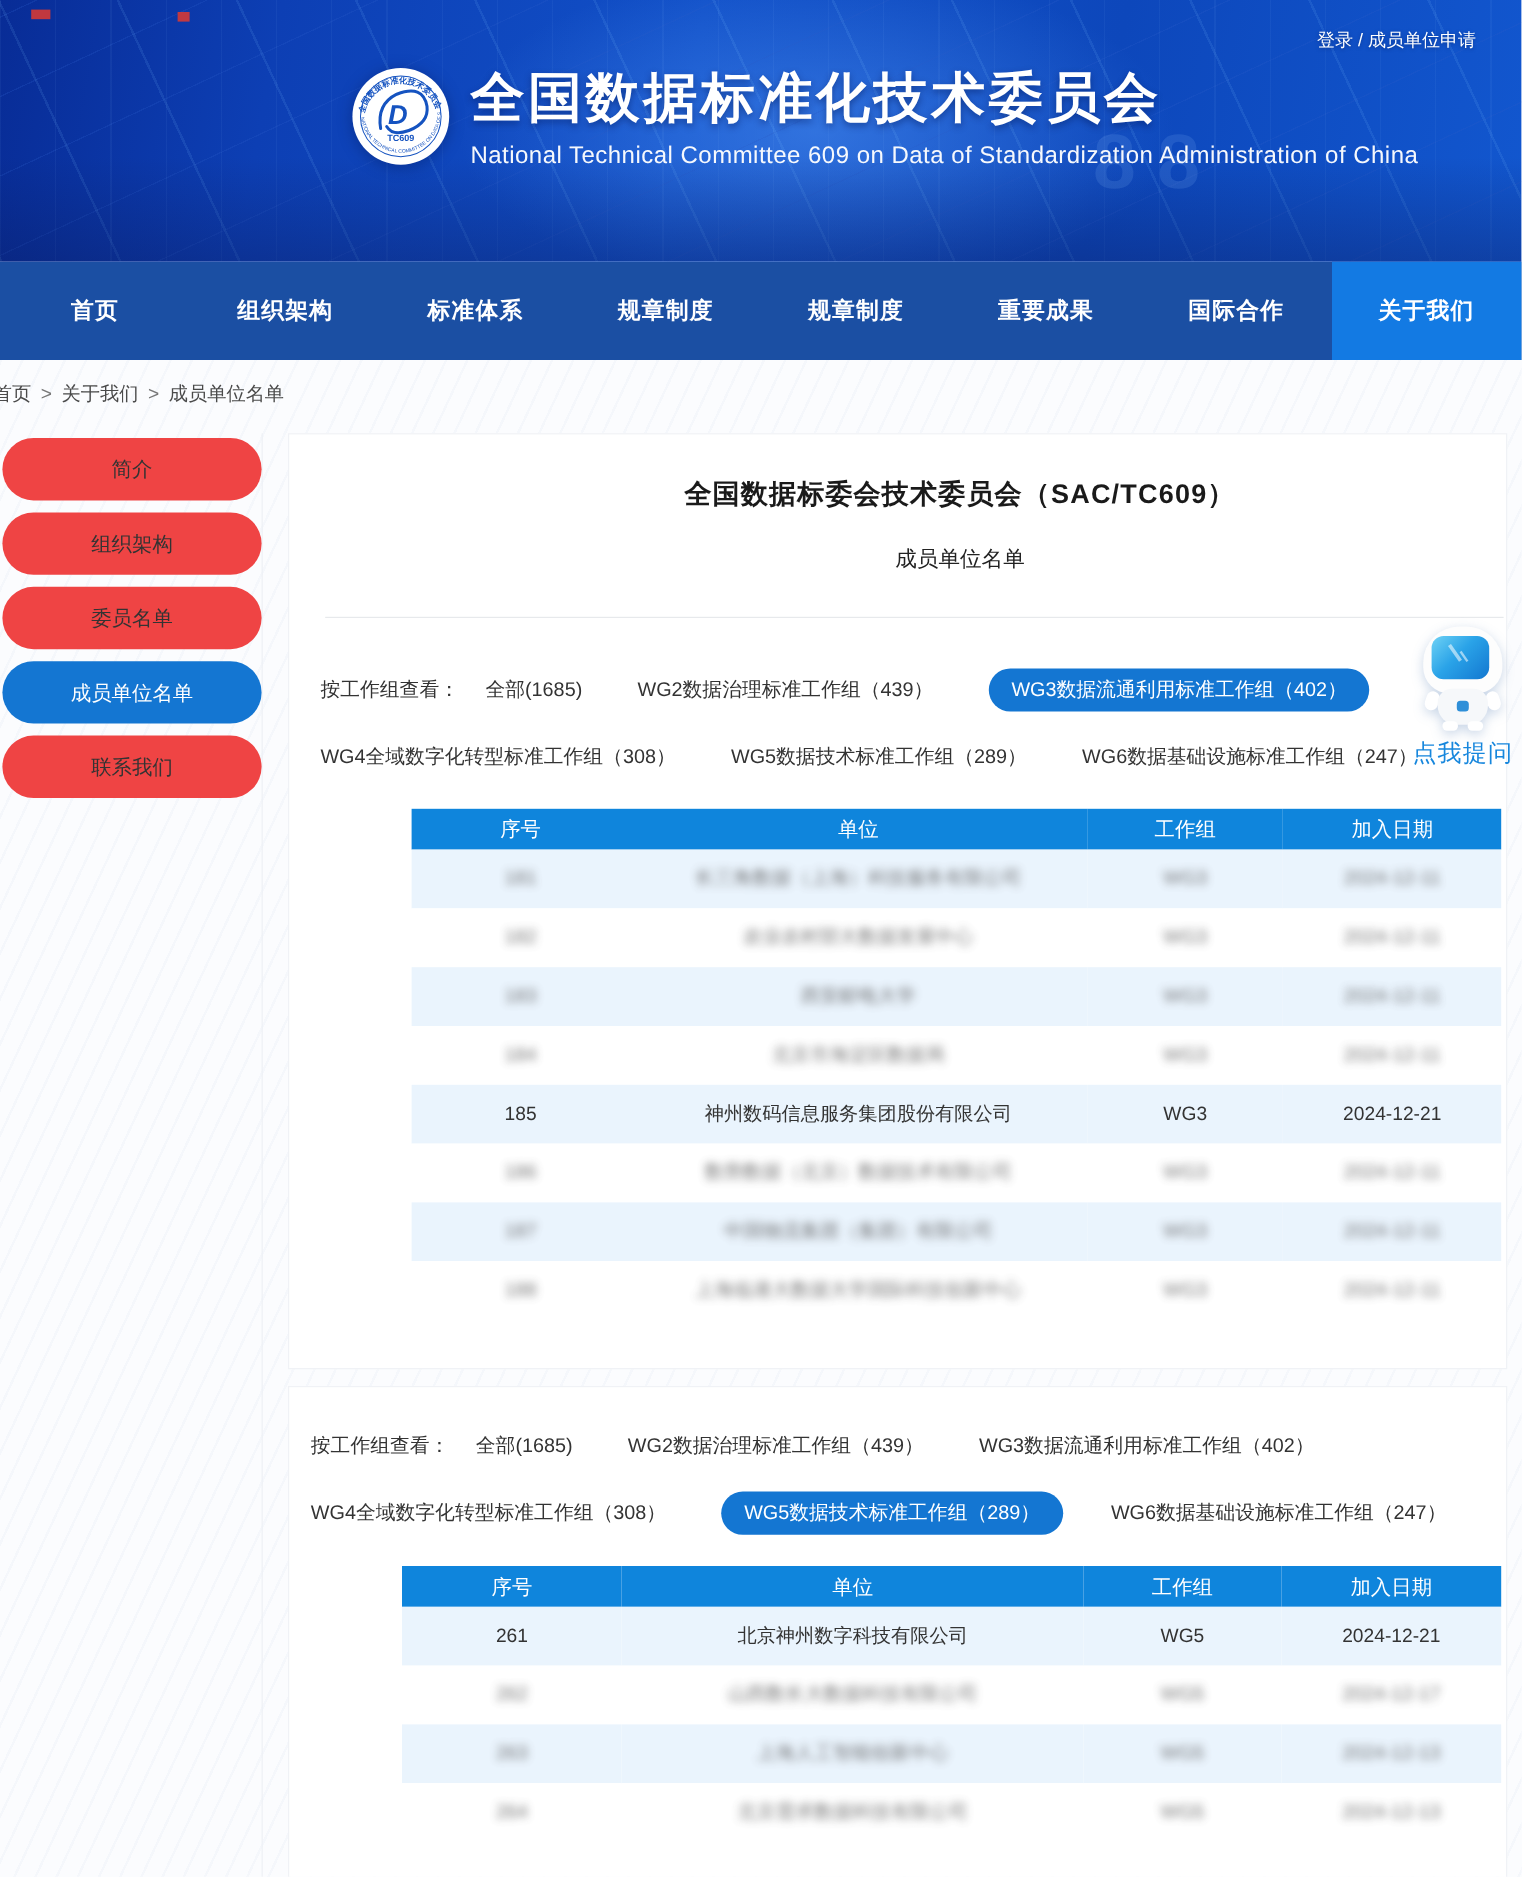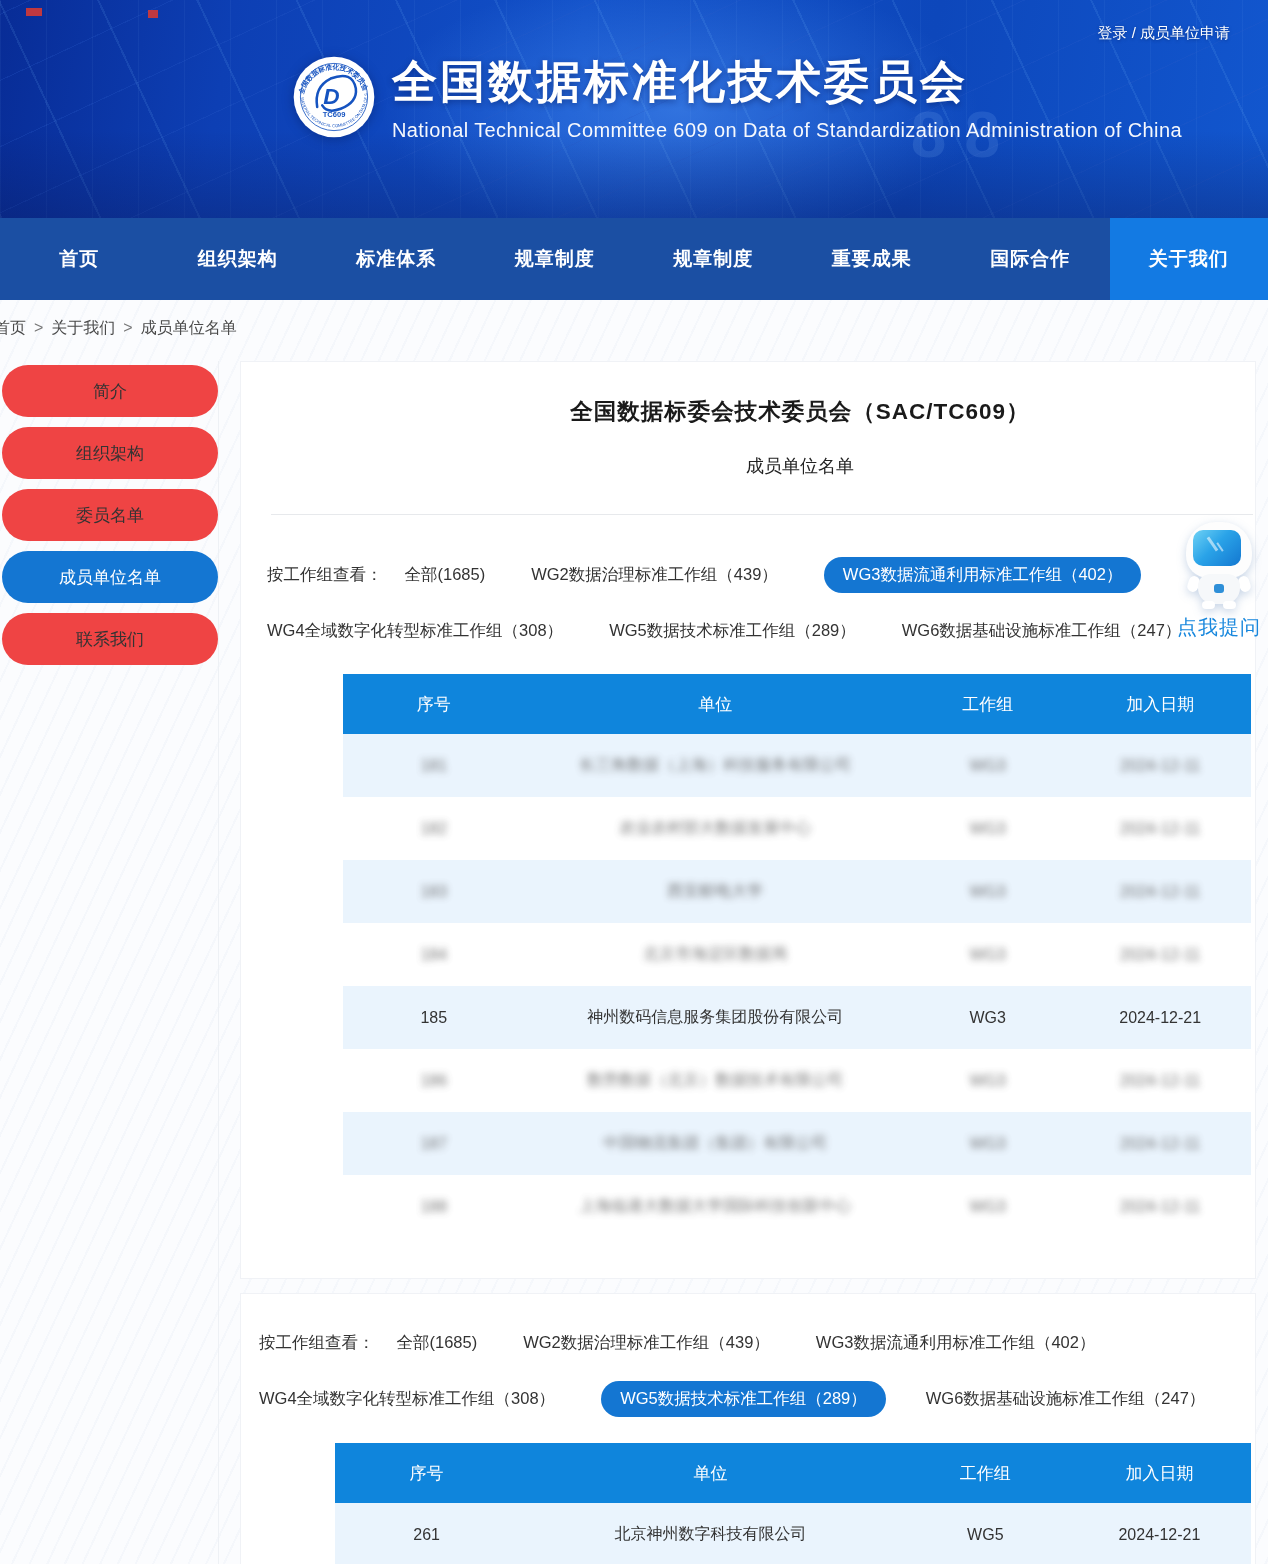--- a/index.html
+++ b/index.html
@@ -66,22 +66,22 @@
   .filter-block { margin-top:42px; font-size:16.5px; color:#333;text-align:center; }
   .box2 .filter-block { margin-top:8px; }
   .filter-row { display:flex; align-items:center; flex-wrap:nowrap; margin-bottom:21px; min-height:34px; }
   .filter-label { margin-right:22px; }
   .filter-item { margin-right:46px; cursor:pointer; white-space:nowrap; }
   .filter-item.active { background:#1476d2; color:#fff; padding:7px 19px; border-radius:18px; margin-right:40px; }
 
   
   table.member-table { border-collapse:collapse; margin:26px 0 40px 76px; width:calc(100% - 78px); table-layout:fixed; }
   .member-table th { background:#0f85dc; color:#fff; font-size:17px; font-weight:normal;
-    height:60px; text-align:center; }
-  .member-table td { height:63px; text-align:center; font-size:16px; color:#333; }
+    height:34px; text-align:center; }
+  .member-table td { height:49px; text-align:center; font-size:16px; color:#333; }
   .member-table tbody tr:nth-child(odd) { background:#eaf4fd; }
   .member-table tbody tr:nth-child(even) { background:#fff; }
   tr.blurred span { filter:blur(3.5px); opacity:.8; color:#555; }
   .c-seq { width:20%; } .c-org { width:42%; } .c-wg { width:18%; } .c-date { width:20%; }
 
   
   .assistant { position:absolute; top:522px; right:6px; width:86px; text-align:center; z-index:5; cursor:pointer; }
   .bot { position:relative; width:70px; height:86px; margin:0 auto; filter:drop-shadow(0 3px 5px rgba(40,90,160,.25)); }
   .bot-head { position:absolute; top:0; left:2px; width:66px; height:56px; background:#fdfdfd;
     border-radius:30px 30px 22px 22px; }

